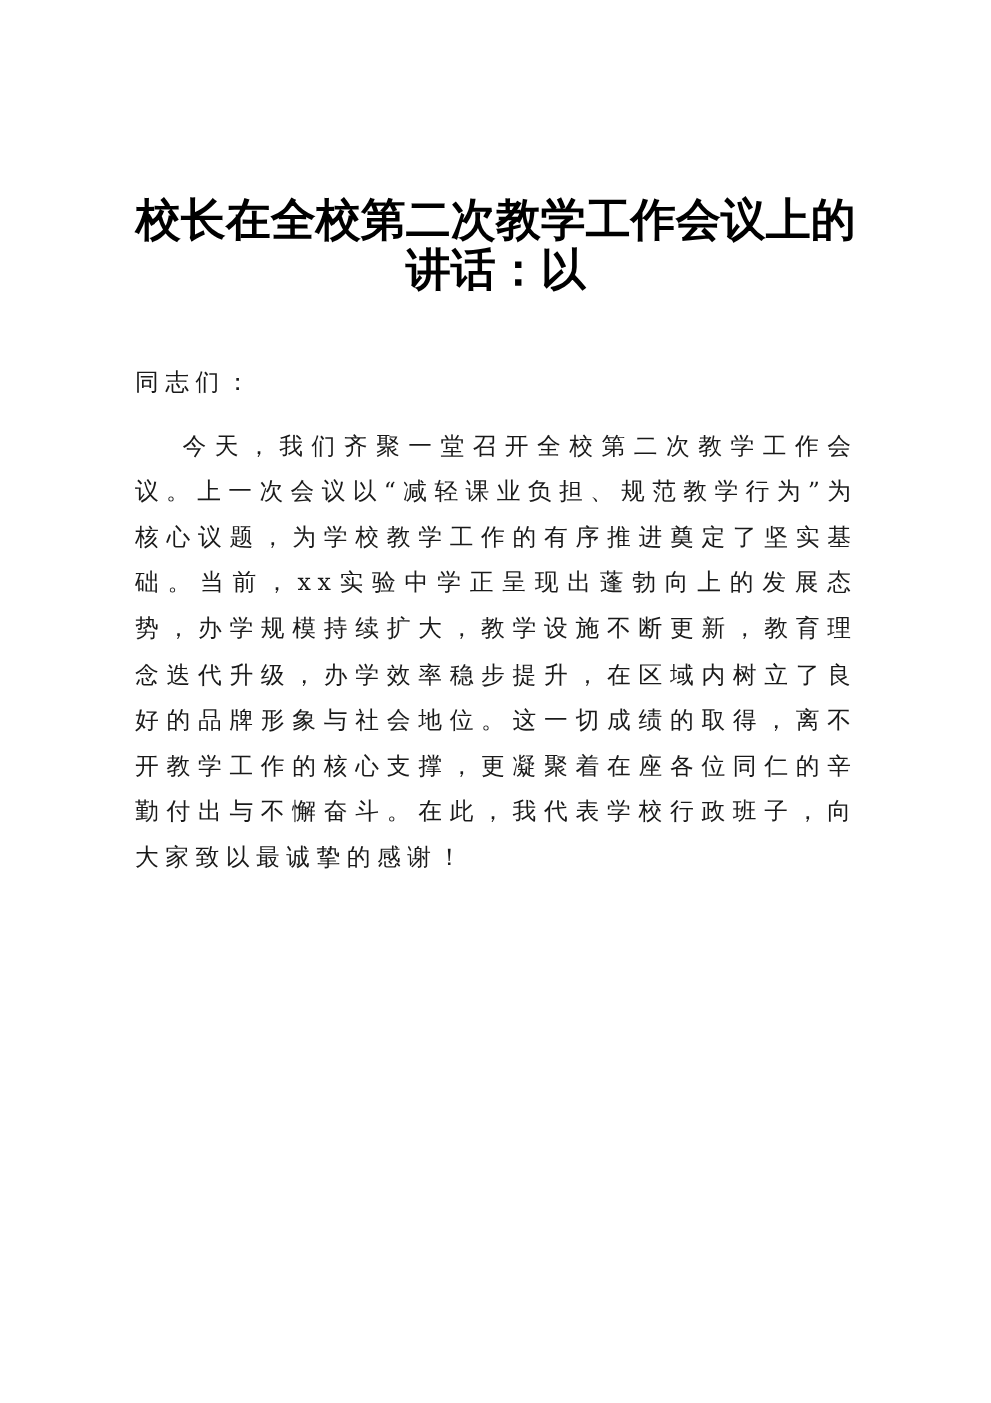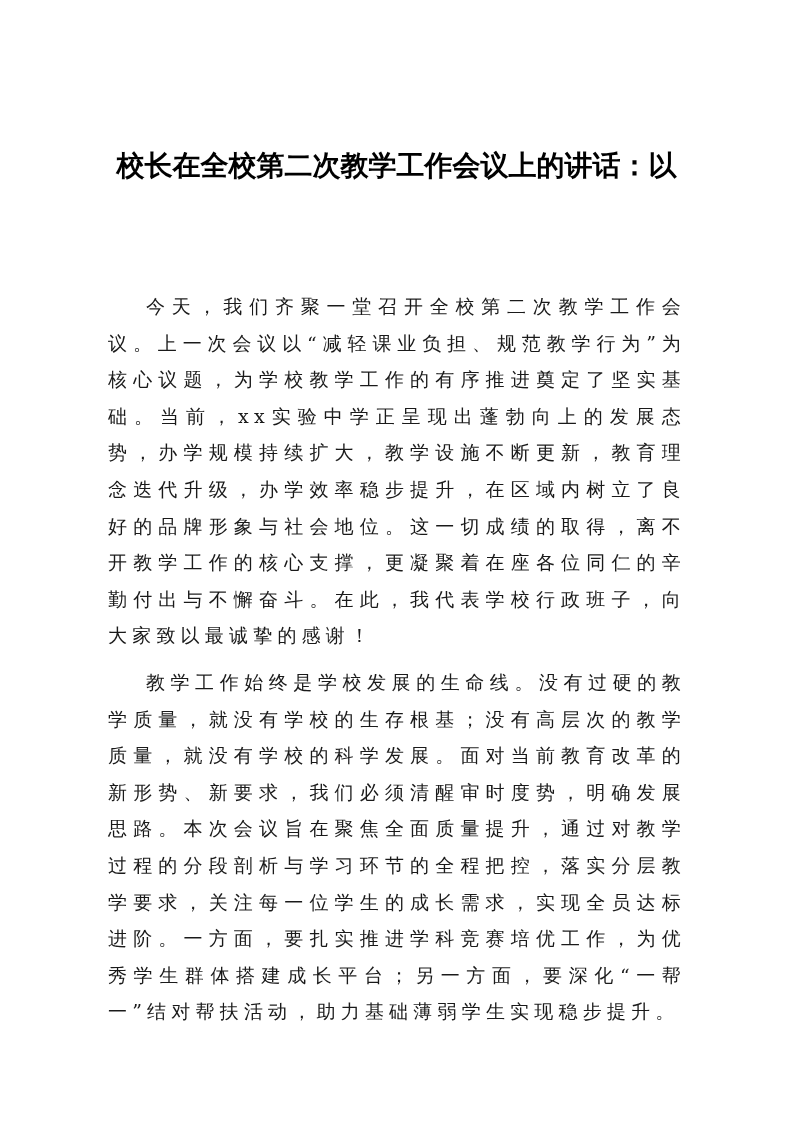--- a/index.html
+++ b/index.html
@@ -19,27 +19,27 @@
     position: absolute;
     left: 0;
     top: 0;
     width: 793px;
     height: 1122px;
     background: #ffffff;
   }
   .title {
     position: absolute;
     left: 100px;
-    top: 146px;
+    top: 157px;
     width: 593px;
     margin: 0;
     text-align: center;
     font-family: "DejaVu Sans", "Liberation Sans", sans-serif;
     font-weight: bold;
-    font-size: 28px;
+    font-size: 36px;
     line-height: 40px;
     letter-spacing: 0px;
     color: #000000;
   }
   .title span { display: block; }
   .body {
     position: absolute;
     left: 108px;
     top: 288px;
     width: 578px;
@@ -61,16 +61,16 @@
 </style>
 </head>
 <body>
 
 <div class="page">
   <h1 class="title">
     <span>校长在全校第二次教学工作会议上的讲话：以</span>
   </h1>
 
   <div class="body">
+    <p class="salutation">同志们：</p>
     <p class="para">今天，我们齐聚一堂召开全校第二次教学工作会议。上一次会议以“减轻课业负担、规范教学行为”为核心议题，为学校教学工作的有序推进奠定了坚实基础。当前，xx实验中学正呈现出蓬勃向上的发展态势，办学规模持续扩大，教学设施不断更新，教育理念迭代升级，办学效率稳步提升，在区域内树立了良好的品牌形象与社会地位。这一切成绩的取得，离不开教学工作的核心支撑，更凝聚着在座各位同仁的辛勤付出与不懈奋斗。在此，我代表学校行政班子，向大家致以最诚挚的感谢！</p>
-    <p class="para">教学工作始终是学校发展的生命线。没有过硬的教学质量，就没有学校的生存根基；没有高层次的教学质量，就没有学校的科学发展。面对当前教育改革的新形势、新要求，我们必须清醒审时度势，明确发展思路。本次会议旨在聚焦全面质量提升，通过对教学过程的分段剖析与学习环节的全程把控，落实分层教学要求，关注每一位学生的成长需求，实现全员达标进阶。一方面，要扎实推进学科竞赛培优工作，为优秀学生群体搭建成长平台；另一方面，要深化“一帮一”结对帮扶活动，助力基础薄弱学生实现稳步提升。</p>
   </div>
 </div>
 
 </body></html>

